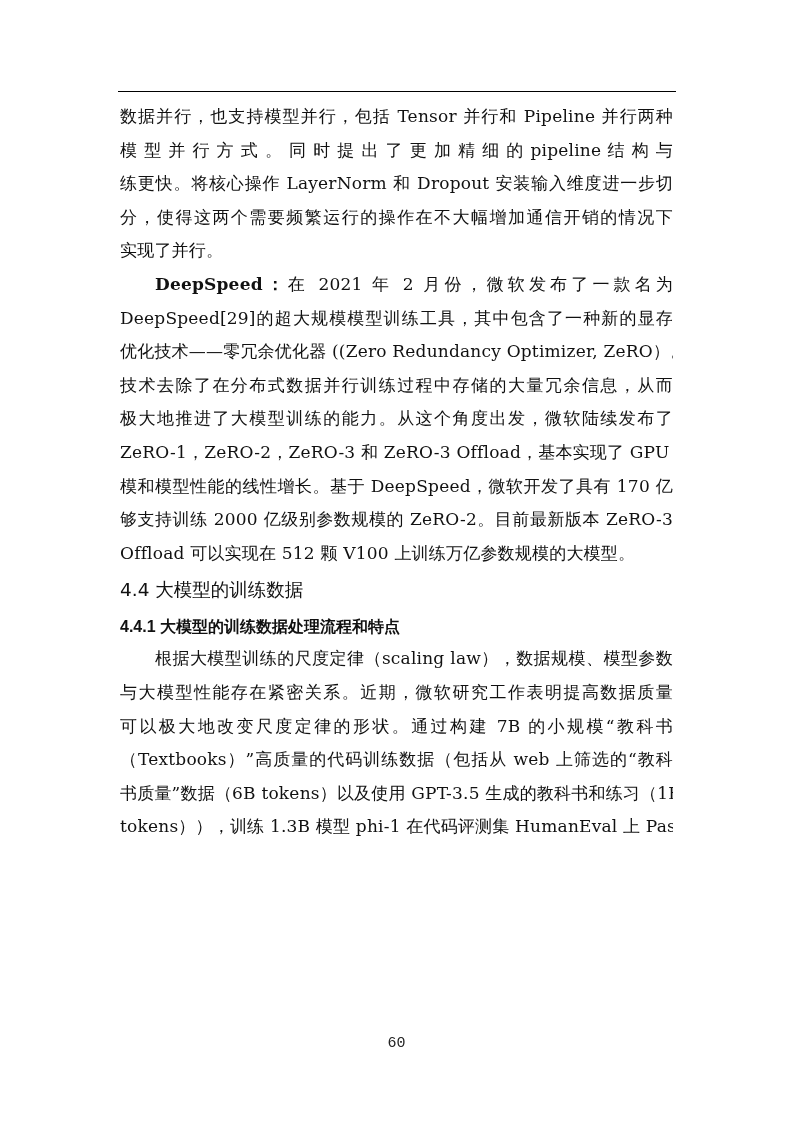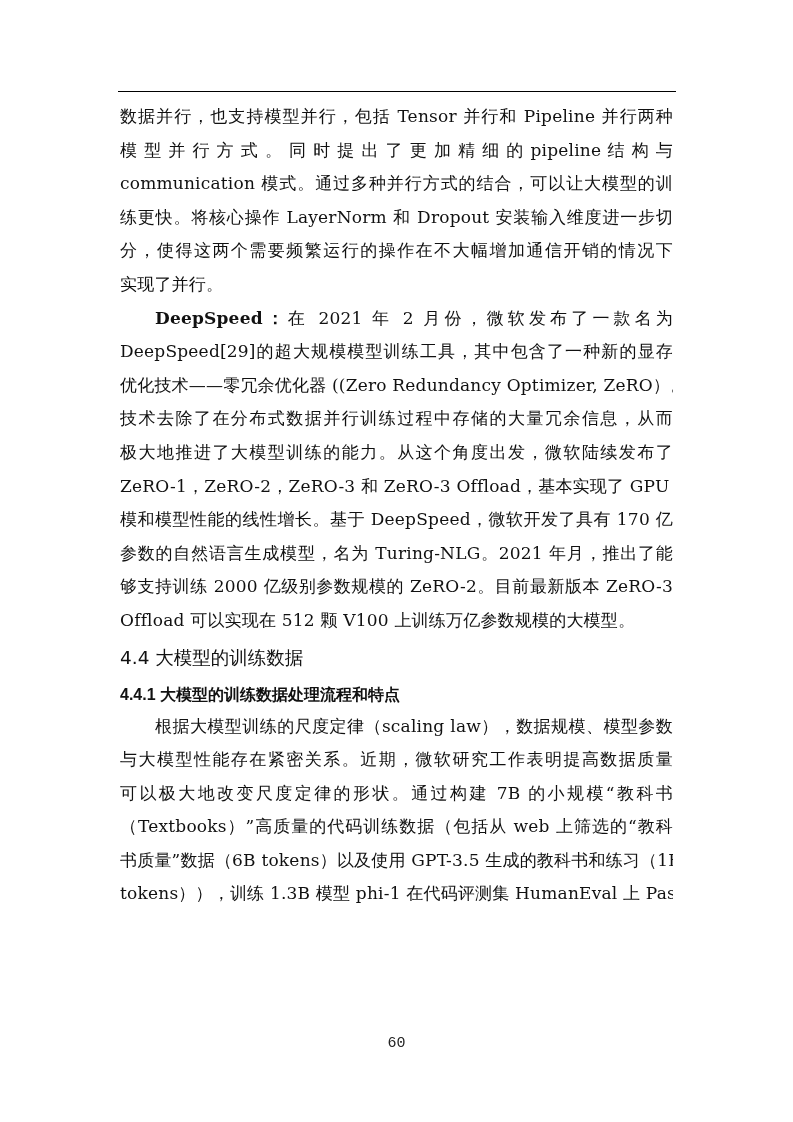--- a/index.html
+++ b/index.html
@@ -21,35 +21,33 @@
 </head>
 <body>
 
 <div class="page">
   <div class="header-rule"></div>
 
   <div class="body">
     <div>
       <div class="line">数据并行，也支持模型并行，包括 Tensor 并行和 Pipeline 并行两种</div>
       <div class="line">模 型 并 行 方 式 。 同 时 提 出 了 更 加 精 细 的  pipeline  结 构 与</div>
-      <div class="line">communication 模式。通过多种并行方式的结合，可以让大模型的训</div>
       <div class="line">练更快。将核心操作 LayerNorm 和 Dropout 安装输入维度进一步切</div>
       <div class="line">分，使得这两个需要频繁运行的操作在不大幅增加通信开销的情况下</div>
       <div class="line last">实现了并行。</div>
     </div>
 
     <div>
       <div class="line indent"><span class="bold">DeepSpeed：</span><span>在 2021 年 2 月份，微软发布了一款名为</span></div>
       <div class="line">DeepSpeed[29]的超大规模模型训练工具，其中包含了一种新的显存</div>
       <div class="line">优化技术——零冗余优化器 ((Zero Redundancy Optimizer, ZeRO）。该</div>
       <div class="line">技术去除了在分布式数据并行训练过程中存储的大量冗余信息，从而</div>
       <div class="line">极大地推进了大模型训练的能力。从这个角度出发，微软陆续发布了</div>
       <div class="line">ZeRO-1，ZeRO-2，ZeRO-3 和 ZeRO-3 Offload，基本实现了 GPU 规</div>
       <div class="line">模和模型性能的线性增长。基于 DeepSpeed，微软开发了具有 170 亿</div>
-      <div class="line">参数的自然语言生成模型，名为 Turing-NLG。2021 年月，推出了能</div>
       <div class="line">够支持训练 2000 亿级别参数规模的 ZeRO-2。目前最新版本 ZeRO-3</div>
       <div class="line last">Offload 可以实现在 512 颗 V100 上训练万亿参数规模的大模型。</div>
     </div>
 
     <div class="h2">4.4 大模型的训练数据</div>
 
 
     <div class="h3">4.4.1  大模型的训练数据处理流程和特点</div>
 
     <div>

